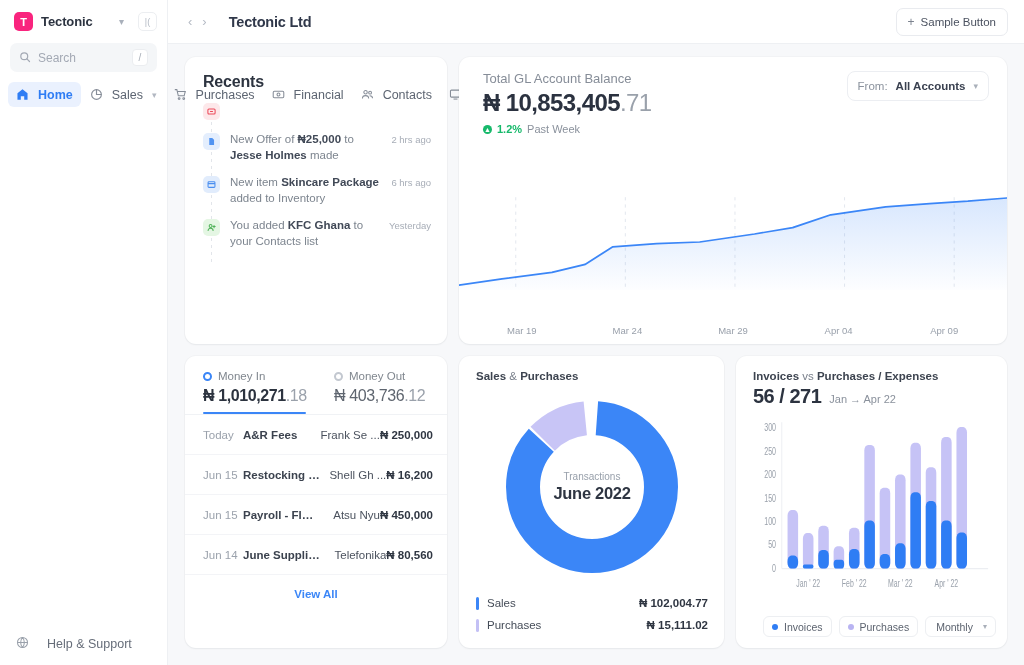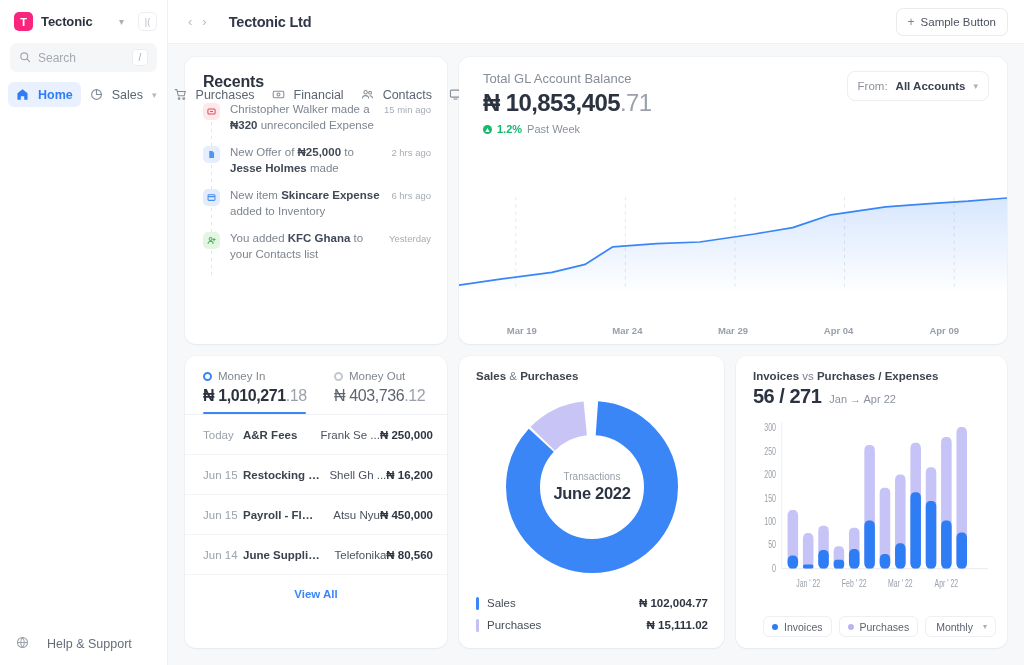--- a/index.html
+++ b/index.html
@@ -108,21 +108,21 @@
   .gl-pct { color: #17b96b; font-weight: 700; }
   .gl-past { color: #8a919c; }
   .gl-filter {
     margin-left: auto; height: 30px; border: 1px solid #eceef2; border-radius: 8px; background:#fff;
     display: flex; align-items: center; gap: 8px; padding: 0 10px; font-size: 11.5px; color: #8b929d;
     cursor: pointer;
   }
   .gl-filter b { color: #3a4150; font-weight: 700; }
   .gl-filter .cv { color: #aab0ba; font-size: 9px; }
   .gl-chart { position: absolute; left: 0; right: 0; bottom: 0; height: 150px; }
-  .gl-xaxis { position: absolute; left: 0; right: 0; bottom: 8px; display: flex; padding: 0 10px; font-weight: bold; }
+  .gl-xaxis { position: absolute; left: 0; right: 0; bottom: 8px; display: flex; padding: 0 10px; }
   .gl-xaxis span { flex: 1; text-align: center; font-size: 9.5px; color: #99a0ab; }
 
   
   .money { width: 262px; flex: 0 0 262px; height: 292px; display: flex; flex-direction: column; overflow: hidden; }
   .money-tabs { display: flex; padding: 14px 0 0 0; }
   .money-tab { flex: 1; padding: 0 0 9px 18px; position: relative; cursor: pointer; }
   .mt-head { display: flex; align-items: center; gap: 6px; font-size: 11.5px; color: #80878f; }
   .mt-dot { width: 9px; height: 9px; border-radius: 50%; border: 2.5px solid #3b86f7; background: #fff; }
   .mt-dot.off { border-color: #c3c8d0; }
   .mt-val { font-size: 16px; color: #2c333f; font-weight: 600; margin-top: 5px; letter-spacing: -.4px; }
@@ -307,26 +307,20 @@
           <div class="rec-list">
 
             <div class="rec-item">
               <div class="rec-line"></div>
               <div class="rec-badge" style="background:#fde8ea">
                 <svg viewBox="0 0 12 12" fill="none" stroke="#ec4a5a" stroke-width="1.4">
                     <rect x="1.2" y="2.6" width="9.6" height="6.8" rx="1.3"></rect>
                     <path d="M4.6 6h2.8" stroke-linecap="round"></path>
                   </svg>
               </div>
-              <div class="rec-body">
-                <div class="rec-top">
-                  <div class="rec-text"><span>Christopher Walker made a </span><b>₦320</b><span> unreconciled Expense</span></div>
-                  <div class="rec-time">15 min ago</div>
-                </div>
-              </div>
             </div>
 
             <div class="rec-item">
               <div class="rec-line"></div>
               <div class="rec-badge" style="background:#e4eefd">
                 <svg viewBox="0 0 12 12" fill="#4a8ef0">
                     <path d="M3 1.4h4l2.4 2.4v6.8H3z" opacity=".95"></path>
                   </svg>
               </div>
               <div class="rec-body">
@@ -340,21 +334,21 @@
             <div class="rec-item">
               <div class="rec-line"></div>
               <div class="rec-badge" style="background:#e1ecfc">
                 <svg viewBox="0 0 12 12" fill="none" stroke="#4a8ef0" stroke-width="1.4">
                     <rect x="1.4" y="2.4" width="9.2" height="7.4" rx="1.2"></rect>
                     <path d="M1.4 4.8h9.2"></path>
                   </svg>
               </div>
               <div class="rec-body">
                 <div class="rec-top">
-                  <div class="rec-text"><span>New item </span><b>Skincare Expense</b><span> added to Inventory</span></div>
+                  <div class="rec-text"><span>New item </span><b>Skincare Package</b><span> added to Inventory</span></div>
                   <div class="rec-time">6 hrs ago</div>
                 </div>
               </div>
             </div>
 
             <div class="rec-item">
               <div class="rec-line"></div>
               <div class="rec-badge" style="background:#e4f6e3">
                 <svg viewBox="0 0 12 12" fill="none" stroke="#4fb158" stroke-width="1.4" stroke-linecap="round">
                     <circle cx="4.8" cy="4" r="1.9"></circle>

